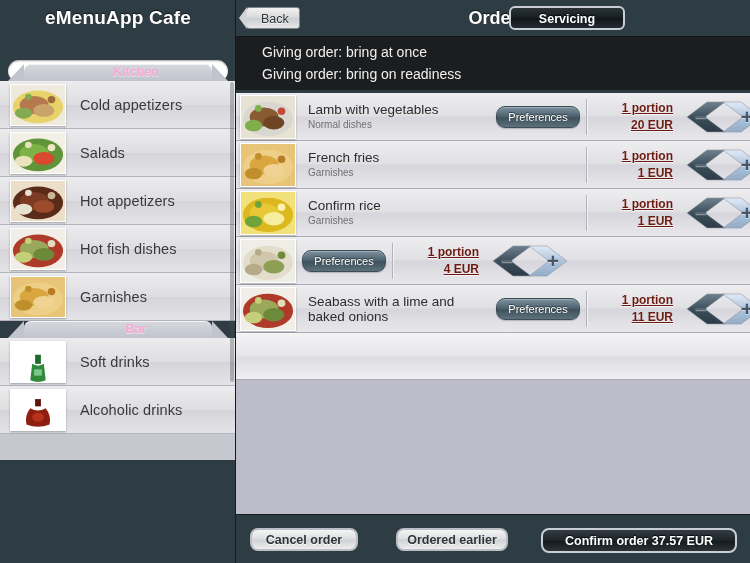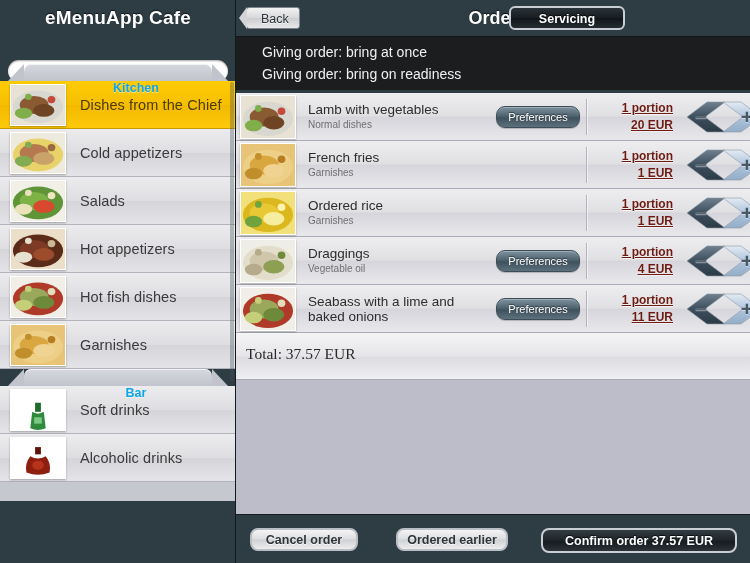--- a/index.html
+++ b/index.html
@@ -104,25 +104,25 @@
   .group-header .tabshape::after {
     content: "";
     position: absolute; bottom: 0;
     width: 0; height: 0;
     border-bottom: 17px solid #c2c4cd;
   }
   .group-header .tabshape::before { left: -16px; border-left: 16px solid transparent; }
   .group-header .tabshape::after  { right: -16px; border-right: 16px solid transparent; }
   .group-header .glabel {
     position: absolute;
-    left: 0; right: 0; top: 16px; line-height: 17px;
+    left: 0; right: 0; top: 0; line-height: 17px;
     text-align: center;
     font-size: 12.5px;
     font-weight: bold;
-    color: #0ea5e9;
+    color: #f9a8d4;
     z-index: 2;
     text-shadow: 0 1px 0 rgba(255,255,255,0.55);
     margin-left: 36px;
   }
 
   .cat-list { background: #c6c8d0; }
   .cat-item {
     position: relative;
     height: 48px;
     display: flex;
@@ -445,34 +445,20 @@
       </div>
     </div>
 
     <div class="cat-scroll">
       <div id="cat-container">
           <div class="group-header">
             <div class="tabshape"></div>
             <div class="glabel">Kitchen</div>
           </div>
           <div class="cat-list">
-            <div class="cat-item selected">
-              <div class="cat-thumb">
-                <svg viewBox="0 0 56 44" preserveAspectRatio="none">
-                  <rect width="56" height="44" fill="#e8e2d4"></rect>
-                  <ellipse cx="28" cy="24" rx="26" ry="18" fill="#d8d8d0"></ellipse>
-                  <ellipse cx="24" cy="22" rx="15" ry="10" fill="#8a5a32"></ellipse>
-                  <ellipse cx="34" cy="28" rx="11" ry="7" fill="#6e4424"></ellipse>
-                  <ellipse cx="13" cy="31" rx="9" ry="6" fill="#7fae4a"></ellipse>
-                  <circle cx="42" cy="16" r="4" fill="#c24a3a"></circle>
-                  <circle cx="18" cy="13" r="3.5" fill="#7fae4a"></circle>
-                </svg>
-              </div>
-              <div class="cat-label">Dishes from the Chief</div>
-            </div>
             <div class="cat-item">
               <div class="cat-thumb">
                 <svg viewBox="0 0 56 44" preserveAspectRatio="none">
                   <rect width="56" height="44" fill="#efeade"></rect>
                   <ellipse cx="28" cy="24" rx="26" ry="18" fill="#e8d26a"></ellipse>
                   <ellipse cx="24" cy="22" rx="15" ry="10" fill="#b5784f"></ellipse>
                   <ellipse cx="34" cy="28" rx="11" ry="7" fill="#c9a36a"></ellipse>
                   <ellipse cx="13" cy="31" rx="9" ry="6" fill="#83ab52"></ellipse>
                   <circle cx="42" cy="16" r="4" fill="#9a6b3f"></circle>
                   <circle cx="18" cy="13" r="3.5" fill="#83ab52"></circle>
@@ -700,21 +686,21 @@
                 <rect width="56" height="44" fill="#f2e07a"></rect>
                 <ellipse cx="28" cy="24" rx="26" ry="18" fill="#dcb81f"></ellipse>
                 <ellipse cx="24" cy="22" rx="15" ry="10" fill="#e8c935"></ellipse>
                 <ellipse cx="34" cy="28" rx="11" ry="7" fill="#f6ee9e"></ellipse>
                 <ellipse cx="13" cy="31" rx="9" ry="6" fill="#6fa33c"></ellipse>
                 <circle cx="42" cy="16" r="4" fill="#fdf2b0"></circle>
                 <circle cx="18" cy="13" r="3.5" fill="#6fa33c"></circle>
               </svg>
             </div>
             <div class="order-text">
-              <div class="dish-name">Ordered rice</div>
+              <div class="dish-name">Confirm rice</div>
               <div class="dish-sub">Garnishes</div>
             </div>
             <div class="pref-slot"></div>
             <div class="vdiv"></div>
             <div class="qty">
               <div>1 portion</div>
               <div>1 EUR</div>
             </div>
             <div class="steppers">
               <div class="chev chev-minus">
@@ -750,24 +736,20 @@
               <svg viewBox="0 0 56 44" preserveAspectRatio="none">
                 <rect width="56" height="44" fill="#efeee6"></rect>
                 <ellipse cx="28" cy="24" rx="26" ry="18" fill="#e3ddcb"></ellipse>
                 <ellipse cx="24" cy="22" rx="15" ry="10" fill="#cfc6ab"></ellipse>
                 <ellipse cx="34" cy="28" rx="11" ry="7" fill="#8d9f52"></ellipse>
                 <ellipse cx="13" cy="31" rx="9" ry="6" fill="#b5ab8a"></ellipse>
                 <circle cx="42" cy="16" r="4" fill="#6f8a3a"></circle>
                 <circle cx="18" cy="13" r="3.5" fill="#b5ab8a"></circle>
               </svg>
             </div>
-            <div class="order-text">
-              <div class="dish-name">Draggings</div>
-              <div class="dish-sub">Vegetable oil</div>
-            </div>
             <div class="pref-slot">
               <div class="btn-pref">Preferences</div>
             </div>
             <div class="vdiv"></div>
             <div class="qty">
               <div>1 portion</div>
               <div>4 EUR</div>
             </div>
             <div class="steppers">
               <div class="chev chev-minus">
@@ -846,21 +828,20 @@
                   </defs>
                   <path d="M18 1 L38 16 L18 31 L0 31 L20 16 L0 1 Z" fill="url(#gl)" stroke="#8e9aa6" stroke-width="0.6"></path>
                 </svg>
                 <span class="sym">+</span>
               </div>
             </div>
           </div>
         </div>
 
       <div class="total-row">
-        <div class="total-text">Total: 37.57 EUR</div>
       </div>
     </div>
 
     <div class="bottombar">
       <div class="btn-bottom btn-cancel">Cancel order</div>
       <div class="btn-bottom btn-earlier">Ordered earlier</div>
       <div class="btn-bottom btn-confirm">Confirm order 37.57 EUR</div>
     </div>
 
   </div>

